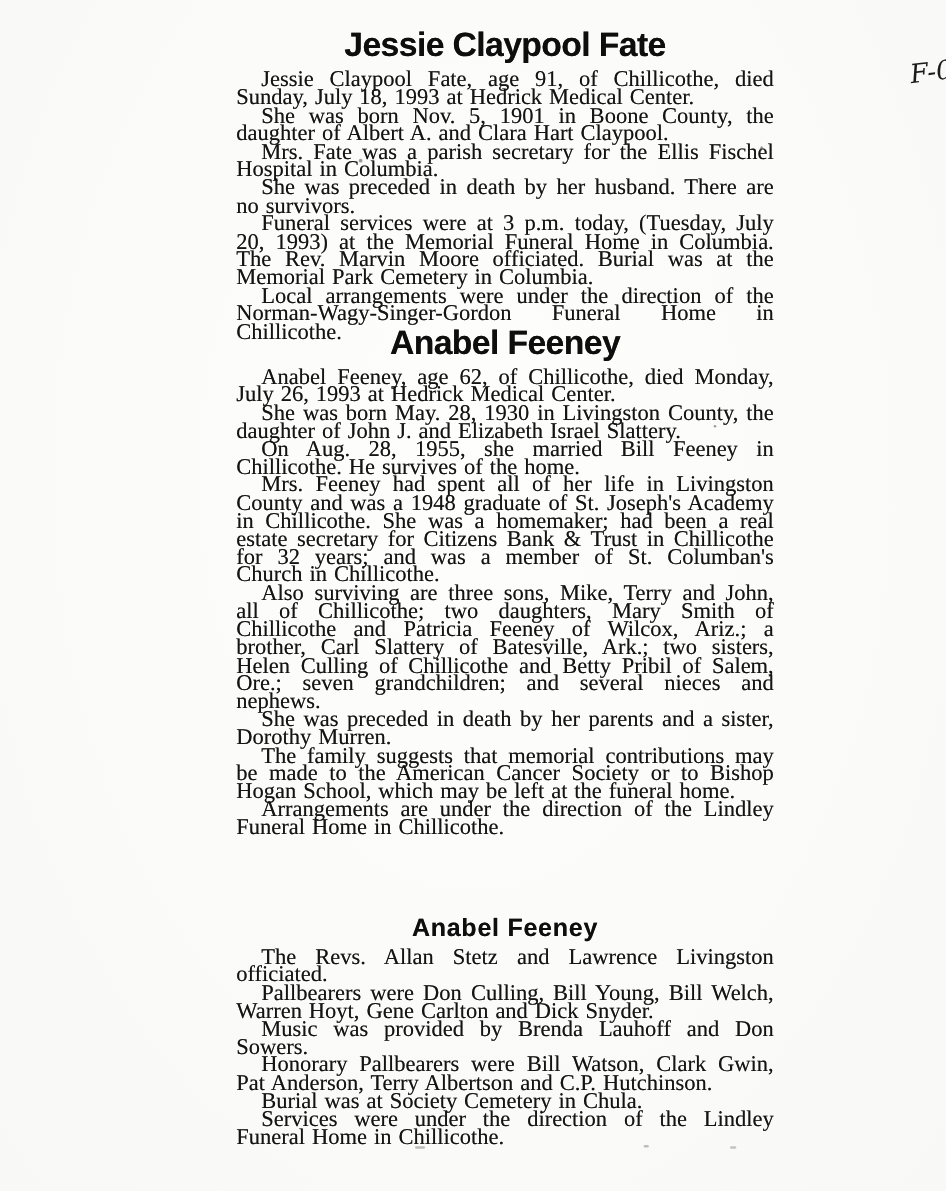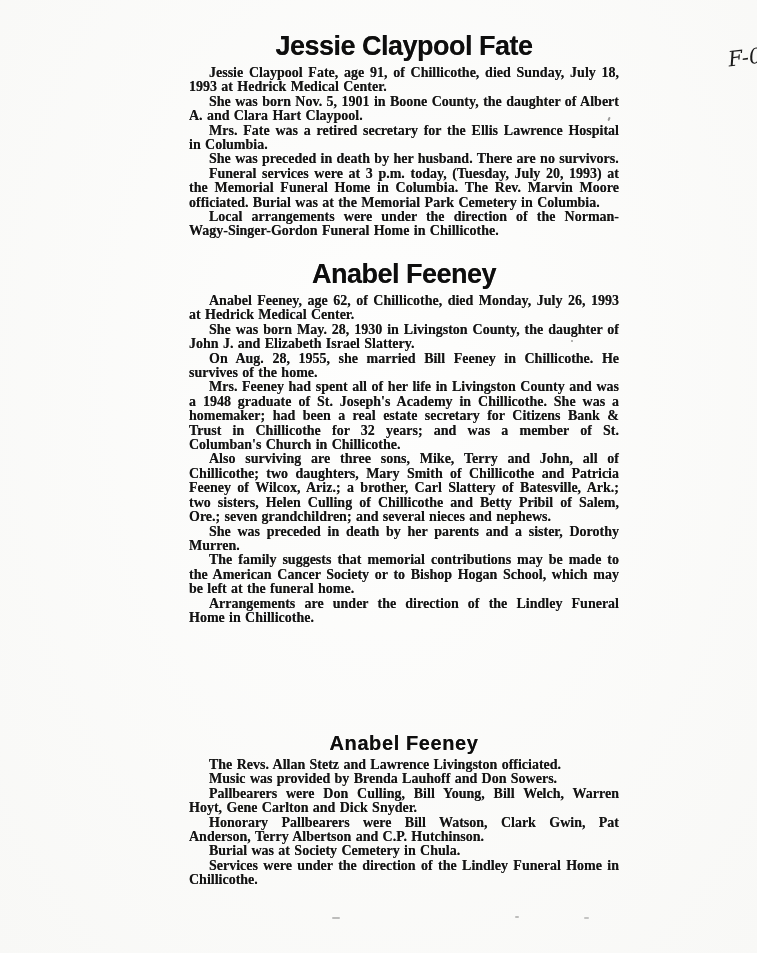--- a/index.html
+++ b/index.html
@@ -34,27 +34,26 @@
     text-shadow: 0 0 0.5px rgba(0,0,0,0.65);
   }
   .obit-title.small {
     font-size: 20px;
     line-height: 24px;
     letter-spacing: 0.6px;
     margin-bottom: 3px;
   }
   .obit p {
     margin: 0;
-    font-size: 14px;
+    font-size: 18px;
     line-height: 14.4px;
     text-align: justify;
     text-indent: 20px;
     word-spacing: 0.06em;
     text-shadow: 0 0 0.4px rgba(0,0,0,0.55);
-    font-weight: bold;
   }
   .hand-note {
     position: absolute;
     top: 44px;
     left: 728px;
     width: 60px;
     font-family: "DejaVu Serif", serif;
     font-style: italic;
     font-size: 21px;
     color: #1b1b1b;
@@ -74,47 +73,47 @@
   .s5 { left: 515px; top: 916px; width: 4px; height: 1.5px; border-radius: 1px; opacity: 0.35; }
   .s6 { left: 584px; top: 917px; width: 5px; height: 1.5px; border-radius: 1px; opacity: 0.3; }
 </style>
 </head>
 <body>
 
 <div class="page">
 
   <div class="hand-note">F-0</div>
 
-  <section class="obit" style="top:30px">
+  <section class="obit" style="top:20px">
     <h1 class="obit-title">Jessie Claypool Fate</h1>
     <p>Jessie Claypool Fate, age 91, of Chillicothe, died Sunday, July 18, 1993 at Hedrick Medical Center.</p>
     <p>She was born Nov. 5, 1901 in Boone County, the daughter of Albert A. and Clara Hart Claypool.</p>
-    <p>Mrs. Fate was a retired secretary for the Ellis Lawrence Hospital in Columbia.</p>
+    <p>Mrs. Fate was a parish secretary for the Ellis Fischel Hospital in Columbia.</p>
     <p>She was preceded in death by her husband. There are no survivors.</p>
     <p>Funeral services were at 3 p.m. today, (Tuesday, July 20, 1993) at the Memorial Funeral Home in Columbia. The Rev. Marvin Moore officiated. Burial was at the Memorial Park Cemetery in Columbia.</p>
     <p>Local arrangements were under the direction of the Norman-Wagy-Singer-Gordon Funeral Home in Chillicothe.</p>
   </section>
 
   <section class="obit" style="top:258px">
     <h1 class="obit-title">Anabel Feeney</h1>
     <p>Anabel Feeney, age 62, of Chillicothe, died Monday, July 26, 1993 at Hedrick Medical Center.</p>
     <p>She was born May. 28, 1930 in Livingston County, the daughter of John J. and Elizabeth Israel Slattery.</p>
     <p>On Aug. 28, 1955, she married Bill Feeney in Chillicothe. He survives of the home.</p>
     <p>Mrs. Feeney had spent all of her life in Livingston County and was a 1948 graduate of St. Joseph's Academy in Chillicothe. She was a homemaker; had been a real estate secretary for Citizens Bank &amp; Trust in Chillicothe for 32 years; and was a member of St. Columban's Church in Chillicothe.</p>
     <p>Also surviving are three sons, Mike, Terry and John, all of Chillicothe; two daughters, Mary Smith of Chillicothe and Patricia Feeney of Wilcox, Ariz.; a brother, Carl Slattery of Batesville, Ark.; two sisters, Helen Culling of Chillicothe and Betty Pribil of Salem, Ore.; seven grandchildren; and several nieces and nephews.</p>
     <p>She was preceded in death by her parents and a sister, Dorothy Murren.</p>
     <p>The family suggests that memorial contributions may be made to the American Cancer Society or to Bishop Hogan School, which may be left at the funeral home.</p>
     <p>Arrangements are under the direction of the Lindley Funeral Home in Chillicothe.</p>
   </section>
 
   <section class="obit" style="top:731px">
     <h2 class="obit-title small">Anabel Feeney</h2>
     <p>The Revs. Allan Stetz and Lawrence Livingston officiated.</p>
+    <p>Pallbearers were Don Culling, Bill Young, Bill Welch, Warren Hoyt, Gene Carlton and Dick Snyder.</p>
     <p>Music was provided by Brenda Lauhoff and Don Sowers.</p>
-    <p>Pallbearers were Don Culling, Bill Young, Bill Welch, Warren Hoyt, Gene Carlton and Dick Snyder.</p>
     <p>Honorary Pallbearers were Bill Watson, Clark Gwin, Pat Anderson, Terry Albertson and C.P. Hutchinson.</p>
     <p>Burial was at Society Cemetery in Chula.</p>
     <p>Services were under the direction of the Lindley Funeral Home in Chillicothe.</p>
   </section>
 
   <div class="speck s1"></div>
   <div class="speck s2"></div>
   <div class="speck s3"></div>
   <div class="speck s4"></div>
   <div class="speck s5"></div>

